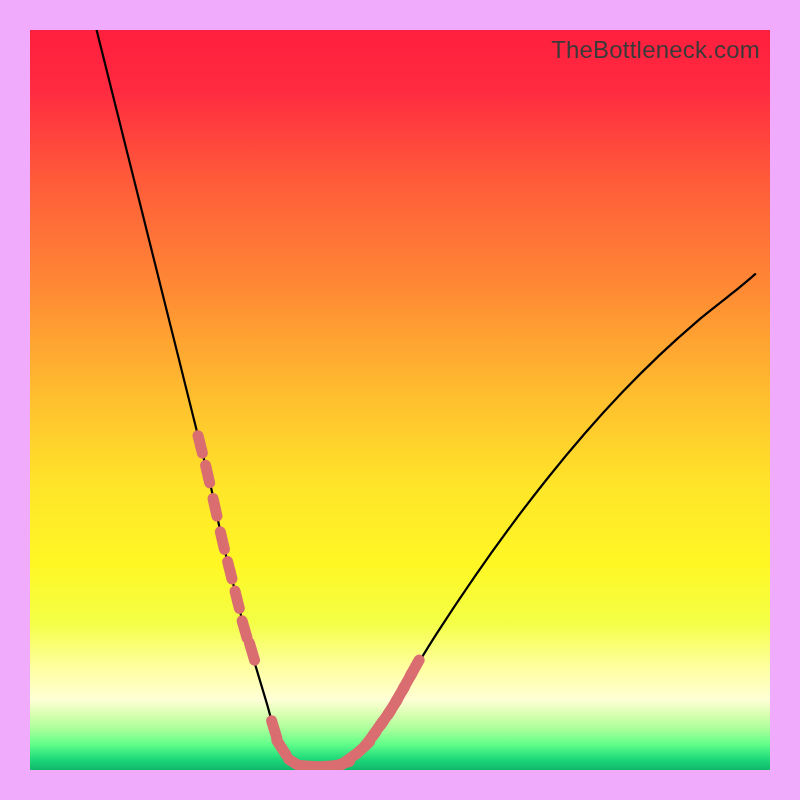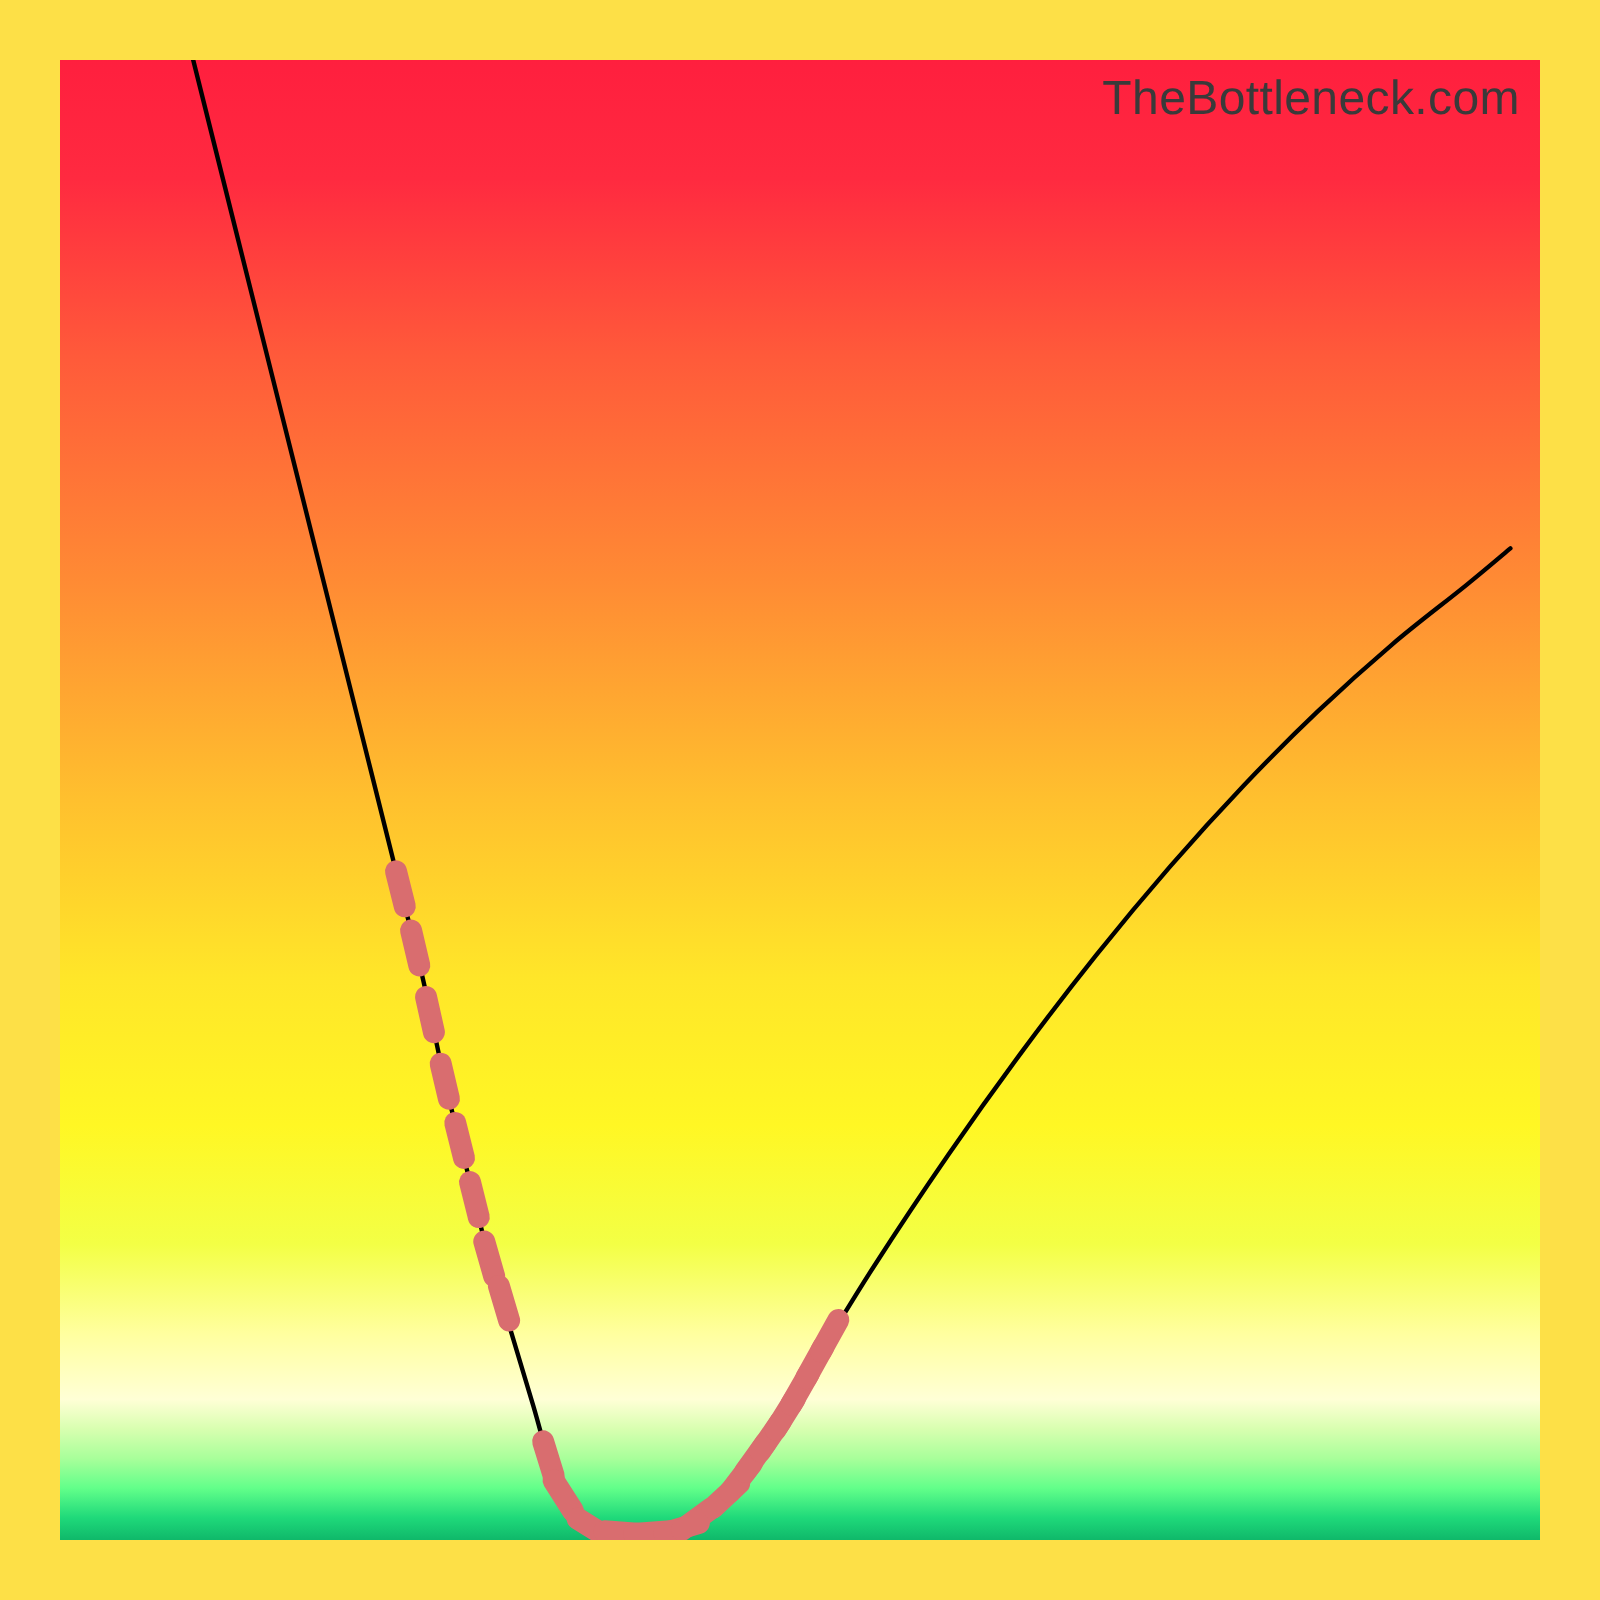--- a/index.html
+++ b/index.html
@@ -10,21 +10,21 @@
     background: #000;
     overflow: hidden;
     font-family: Arial, Helvetica, sans-serif;
   }
   .frame {
     position: absolute;
     left: 0;
     top: 0;
     width: 800px;
     height: 800px;
-    background: #fde047;
+    background: #f0abfc;
   }
   .plot {
     position: absolute;
     left: 30px;
     top: 30px;
     width: 740px;
     height: 740px;
     overflow: hidden;
   }
   .gradient {

